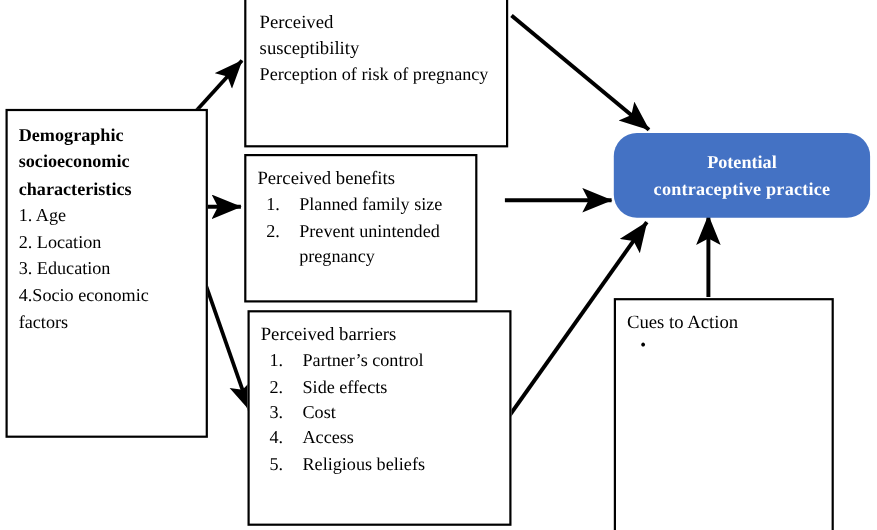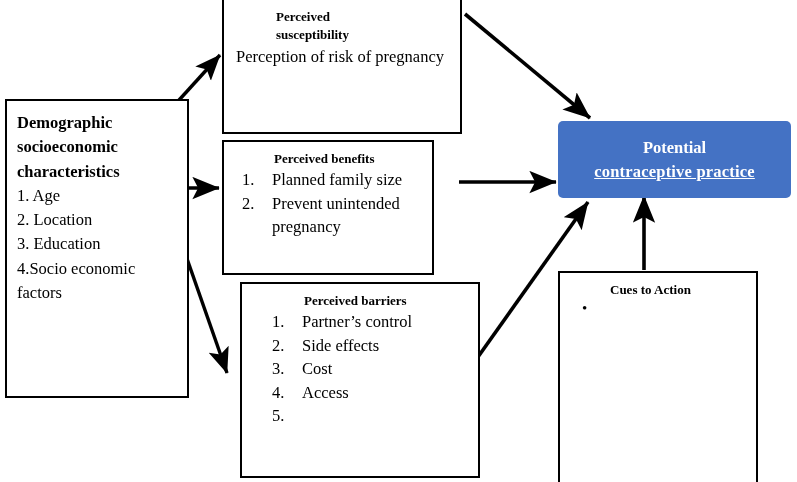--- a/index.html
+++ b/index.html
@@ -17,25 +17,24 @@
   }
   .box {
     position: absolute;
     box-sizing: border-box;
     border: 2px solid #000000;
     background: #ffffff;
     padding: 6px 8px 4px 10px;
     color: #000000;
   }
   .ttl {
-    font-weight: bold;
-    font-size: 13px;
+    font-weight: normal;
+    font-size: 17px;
     line-height: 1.42;
     display: block;
-    margin-left: 40px;
   }
   .justified {
     font-size: 16.5px;
     line-height: 1.42;
     text-align: justify;
     text-align-last: left;
     display: block;
   }
   ol.numlist {
     margin: 0;
@@ -82,47 +81,47 @@
     left: 222px; top: -2px; width: 240px; height: 136px;
     padding: 8px 10px 4px 12px;
   }
   
   #box-benefits {
     left: 222px; top: 140px; width: 212px; height: 135px;
     padding: 8px 4px 4px 10px;
   }
   
   #box-barriers {
-    left: 240px; top: 282px; width: 240px; height: 196px;
-    padding: 8px 8px 4px 22px;
+    left: 225px; top: 282px; width: 240px; height: 196px;
+    padding: 8px 8px 4px 10px;
   }
   
   #box-cues {
     left: 558px; top: 271px; width: 200px; height: 232px;
     padding: 8px 6px 4px 10px;
   }
   
   #box-outcome {
     position: absolute;
     left: 558px; top: 121px; width: 233px; height: 77px;
     box-sizing: border-box;
     background: #4472C4;
-    border-radius: 5px;
+    border-radius: 21px;
     color: #ffffff;
     font-weight: bold;
     font-size: 16.5px;
     line-height: 1.45;
     display: flex;
     flex-direction: column;
     align-items: center;
     justify-content: center;
     text-align: center;
   }
   #box-outcome .l1 { display:block; }
-  #box-outcome .l2 { display:block; letter-spacing: 0.2px; text-decoration: underline; }
+  #box-outcome .l2 { display:block; letter-spacing: 0.2px; }
   #arrows {
     position: absolute;
     left: 0; top: 0;
     width: 797px; height: 482px;
     pointer-events: none;
   }
 </style>
 </head>
 <body>
 
@@ -195,20 +194,21 @@
       <li>
         <span class="num">3.</span>
         <span>Cost</span>
       </li>
       <li>
         <span class="num">4.</span>
         <span>Access</span>
       </li>
       <li>
         <span class="num">5.</span>
+        <span>Religious beliefs</span>
       </li>
     </ol>
   </div>
 
   <div class="box" id="box-cues">
     <span class="ttl">Cues to Action</span>
     <ul class="bullist">
       <li>
         <span class="bul">•</span>
       </li>

